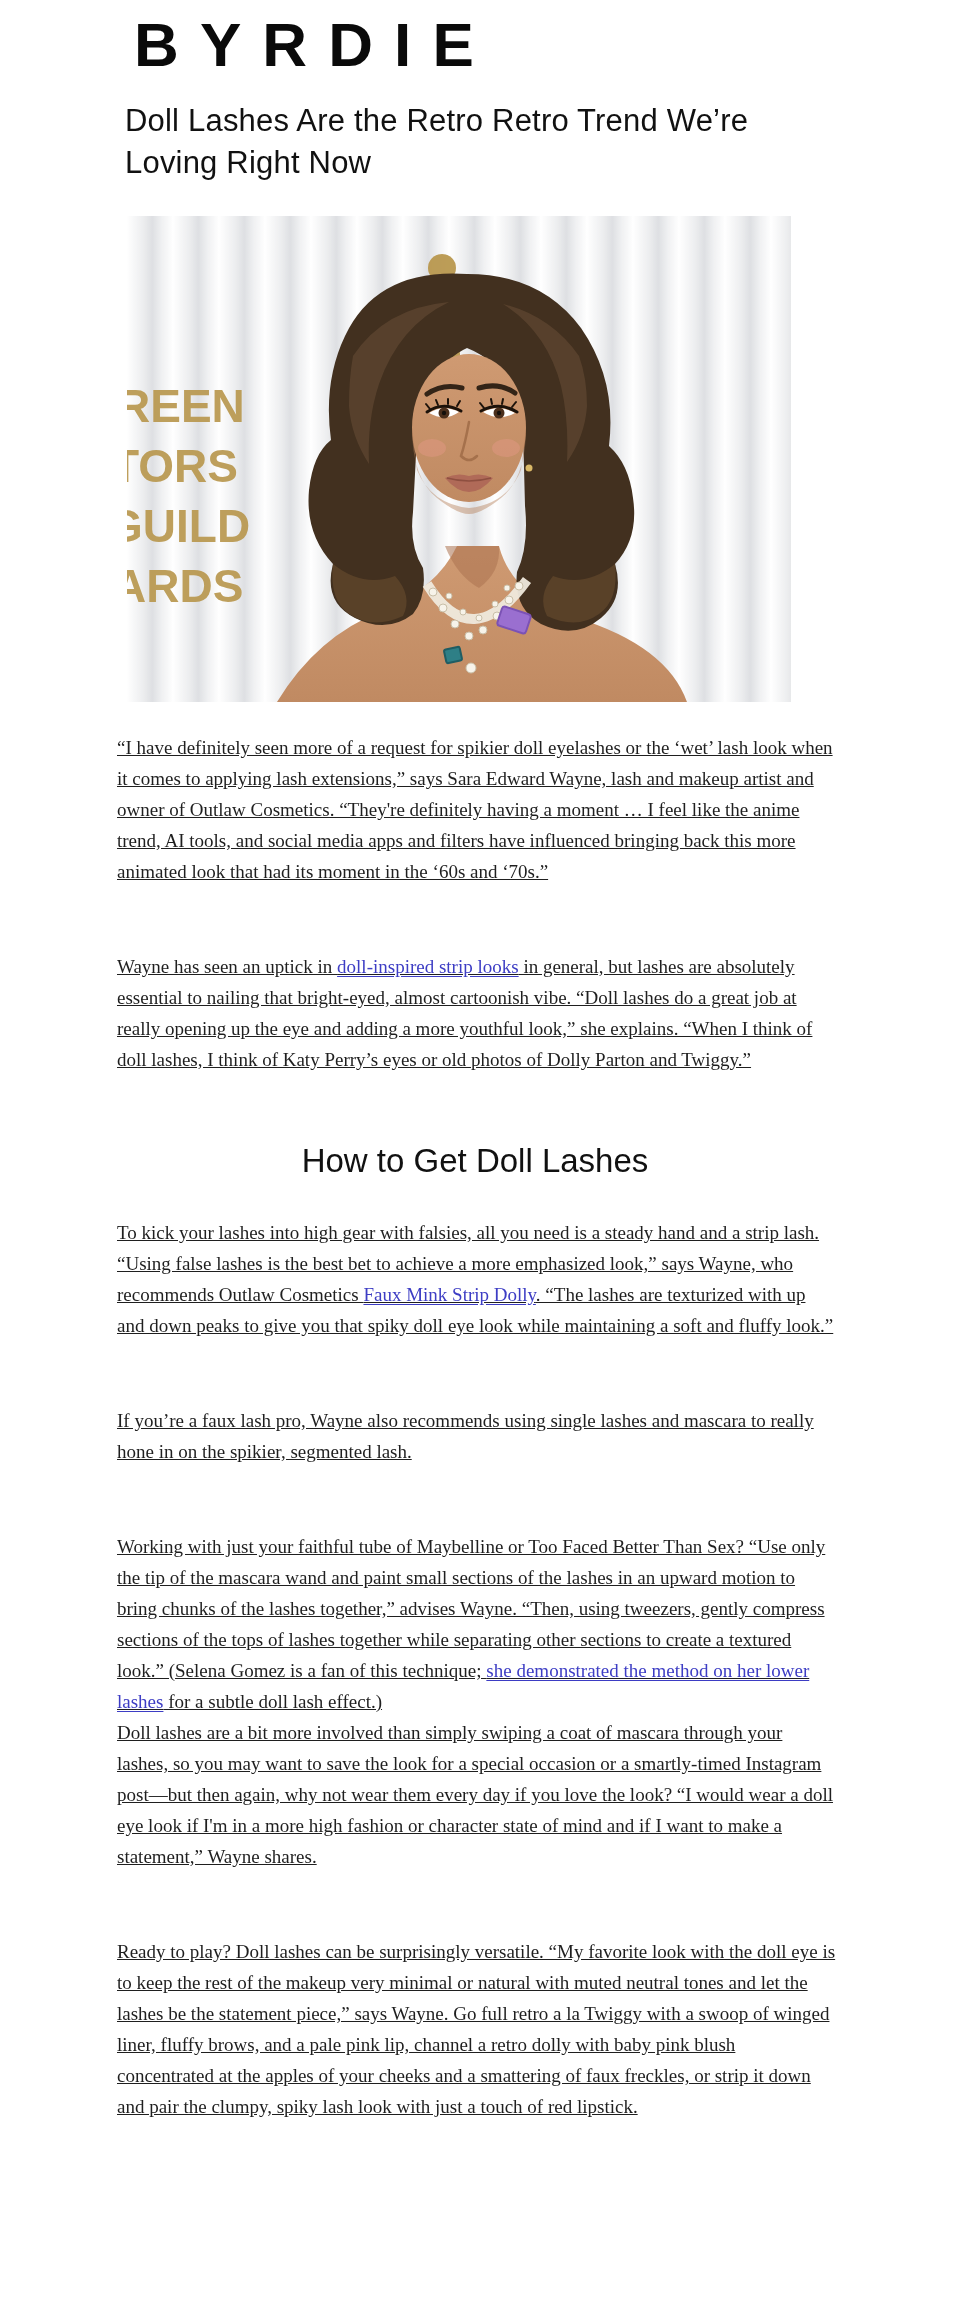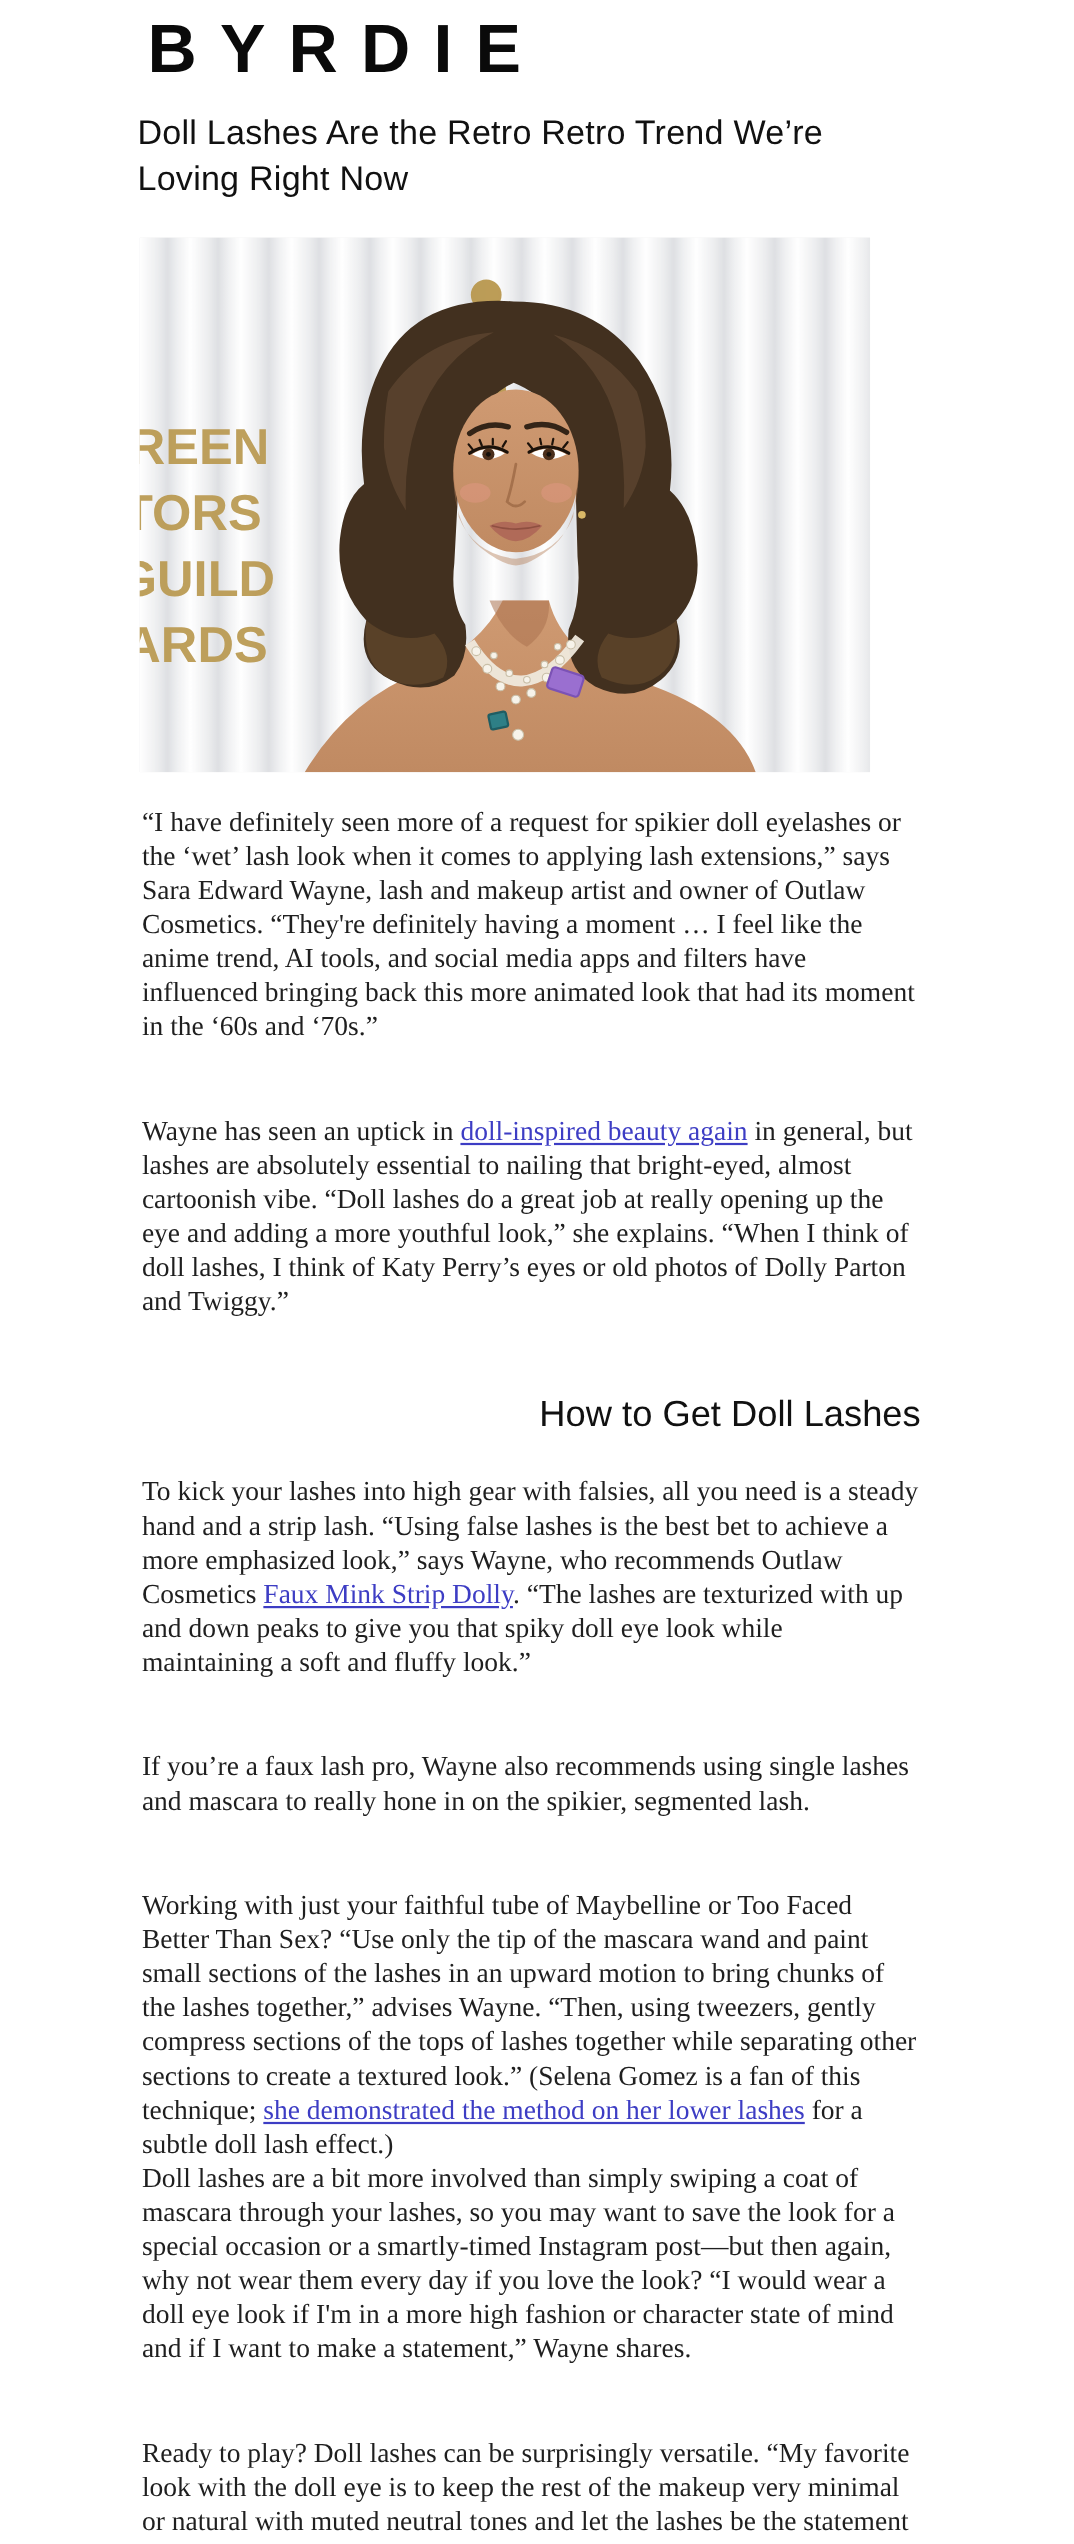--- a/index.html
+++ b/index.html
@@ -48,33 +48,34 @@
     display: block;
     width: 664px;
     height: 486px;
     margin: 32px 0 0 14px;
     background: #f2f2f3;
   }
   .article {
     margin-top: 30px;
   }
   .article p {
-    font-size: 25px;
+    font-size: 19px;
     line-height: 31px;
-    margin: 0 0 64px 16px;
+    margin: 0 0 64px 4px;
     color: #1f1f1f;
+    text-decoration: underline;
   }
   .article p.no-gap { margin-bottom: 0; }
   .article h2 {
     font-family: "Liberation Sans", sans-serif;
     font-weight: 400;
     font-size: 33px;
     line-height: 44px;
     color: #111;
-    text-align: right;
+    text-align: center;
     margin: 28px 0 34px 0;
   }
   .article a {
     color: var(--link, #3d3dc4);
     text-decoration: underline;
     text-decoration-color: var(--link, #3d3dc4);
     text-underline-offset: 3px;
   }
 </style>
 </head>
@@ -200,21 +201,21 @@
         </g>
         <rect x="372" y="394" width="30" height="20" rx="3" transform="rotate(18 387 404)" fill="#9a6fd0" stroke="#7b52b5" stroke-width="2"></rect>
         <rect x="318" y="432" width="16" height="14" rx="2" transform="rotate(-12 326 439)" fill="#2e7f86" stroke="#1f5d63" stroke-width="2"></rect>
         <circle cx="344" cy="452" r="5" fill="#f7f3ea" stroke="#c9bfa8"></circle>
       </g>
     </g>
   </svg>
 
   <main class="article">
       <p>“I have definitely seen more of a request for spikier doll eyelashes or the ‘wet’ lash look when it comes to applying lash extensions,” says Sara Edward Wayne, lash and makeup artist and owner of Outlaw Cosmetics. “They're definitely having a moment … I feel like the anime trend, AI tools, and social media apps and filters have influenced bringing back this more animated look that had its moment in the ‘60s and ‘70s.”</p>
-      <p>Wayne has seen an uptick in <a href="#">doll-inspired beauty again</a> in general, but lashes are absolutely essential to nailing that bright-eyed, almost cartoonish vibe. “Doll lashes do a great job at really opening up the eye and adding a more youthful look,” she explains. “When I think of doll lashes, I think of Katy Perry’s eyes or old photos of Dolly Parton and Twiggy.”</p>
+      <p>Wayne has seen an uptick in <a href="#">doll-inspired strip looks</a> in general, but lashes are absolutely essential to nailing that bright-eyed, almost cartoonish vibe. “Doll lashes do a great job at really opening up the eye and adding a more youthful look,” she explains. “When I think of doll lashes, I think of Katy Perry’s eyes or old photos of Dolly Parton and Twiggy.”</p>
       <h2>How to Get Doll Lashes</h2>
       <p>To kick your lashes into high gear with falsies, all you need is a steady hand and a strip lash. “Using false lashes is the best bet to achieve a more emphasized look,” says Wayne, who recommends Outlaw Cosmetics <a href="#">Faux Mink Strip Dolly</a>. “The lashes are texturized with up and down peaks to give you that spiky doll eye look while maintaining a soft and fluffy look.”</p>
       <p>If you’re a faux lash pro, Wayne also recommends using single lashes and mascara to really hone in on the spikier, segmented lash.</p>
       <p class="no-gap">Working with just your faithful tube of Maybelline or Too Faced Better Than Sex? “Use only the tip of the mascara wand and paint small sections of the lashes in an upward motion to bring chunks of the lashes together,” advises Wayne. “Then, using tweezers, gently compress sections of the tops of lashes together while separating other sections to create a textured look.” (Selena Gomez is a fan of this technique; <a href="#">she demonstrated the method on her lower lashes</a> for a subtle doll lash effect.)</p>
       <p>Doll lashes are a bit more involved than simply swiping a coat of mascara through your lashes, so you may want to save the look for a special occasion or a smartly-timed Instagram post—but then again, why not wear them every day if you love the look? “I would wear a doll eye look if I'm in a more high fashion or character state of mind and if I want to make a statement,” Wayne shares.</p>
       <p>Ready to play? Doll lashes can be surprisingly versatile. “My favorite look with the doll eye is to keep the rest of the makeup very minimal or natural with muted neutral tones and let the lashes be the statement piece,” says Wayne. Go full retro a la Twiggy with a swoop of winged liner, fluffy brows, and a pale pink lip, channel a retro dolly with baby pink blush concentrated at the apples of your cheeks and a smattering of faux freckles, or strip it down and pair the clumpy, spiky lash look with just a touch of red lipstick.</p>
     </main>
 
 </div>
 

